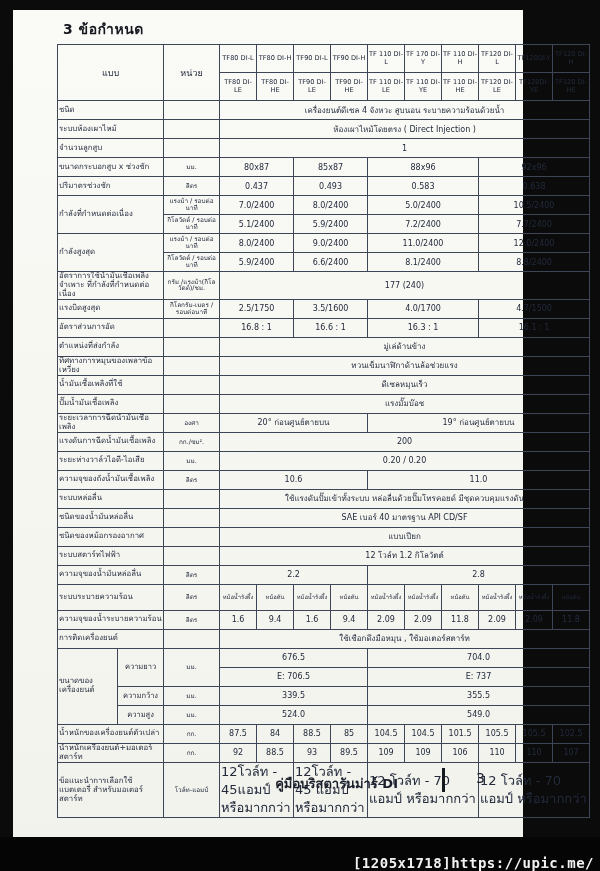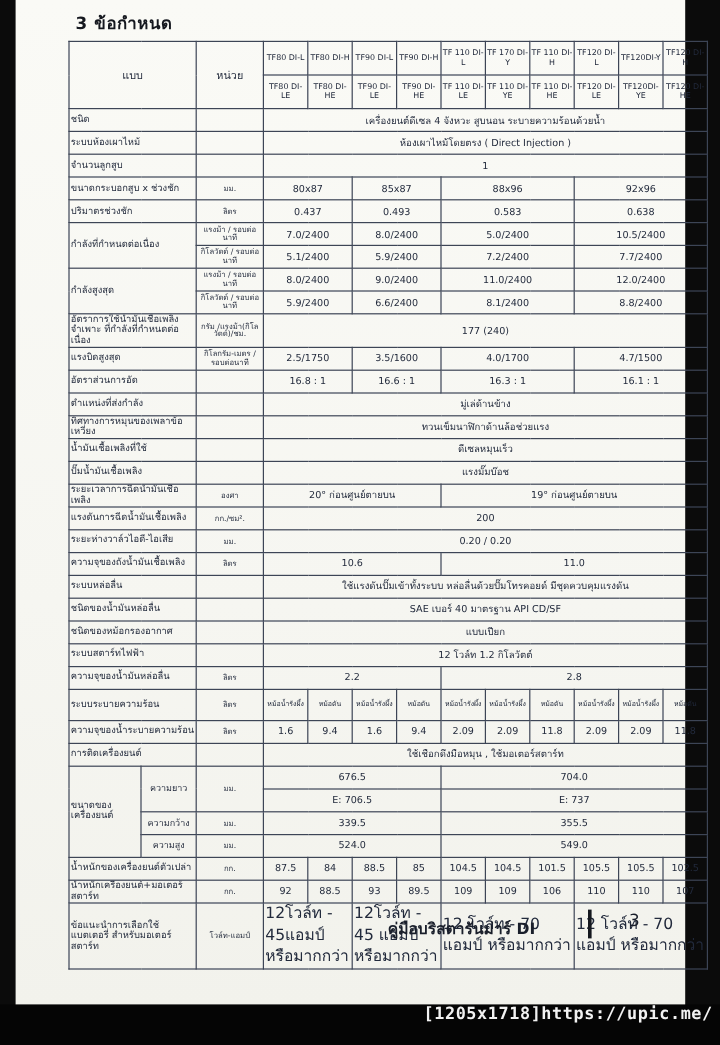--- a/index.html
+++ b/index.html
@@ -2,21 +2,21 @@
 <html><head>
 <meta charset="utf-8">
 <style>
   html,body { margin:0; padding:0; }
   body {
     width:600px; height:871px; position:relative; overflow:hidden;
     background:#0b0b0b;
     font-family:"DejaVu Sans", sans-serif;
   }
   .page {
-    position:absolute; left:13px; top:0; width:558px; height:838px;
+    position:absolute; left:13px; top:10px; width:510px; height:838px;
     background:linear-gradient(180deg,#fafaf6 0%,#f6f6f1 60%,#f2f2ec 100%);
   }
   .title {
     position:absolute; left:50px; top:8px;
     font-size:14px; font-weight:bold; color:#15181f; letter-spacing:0.5px;
   }
   table.spec {
     position:absolute; left:44px; top:34px; width:533px;
     border-collapse:collapse; table-layout:fixed; color:#222a3c;
   }
@@ -43,21 +43,21 @@
   .footer-bar {
     position:absolute; top:758px; right:78px;
     width:3px; height:24px; background:#15181f;
   }
   .footer-num {
     position:absolute; top:760px; right:38px;
     font-size:14px; color:#1a1f2b;
   }
   .botbar {
     position:absolute; left:0; bottom:0; width:600px; height:34px;
-    background:#050505; display:flex; align-items:flex-start; justify-content:flex-end;
+    background:#050505; display:flex; align-items:flex-end; justify-content:flex-end;
   }
   .watermark {
     font-family:"DejaVu Sans Mono", monospace;
     color:#f2f2f2; font-size:14px; font-weight:bold; padding-right:6px; letter-spacing:0.5px;
   }
 </style>
 </head>
 <body>
 
 <div class="page">

